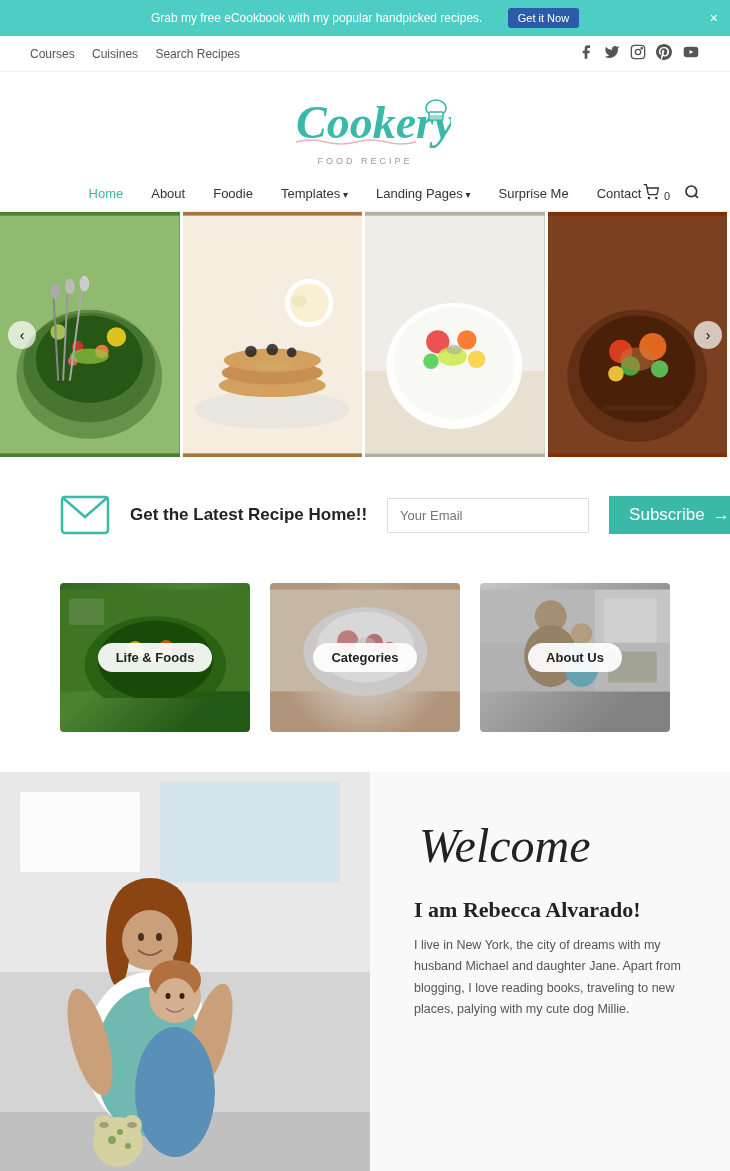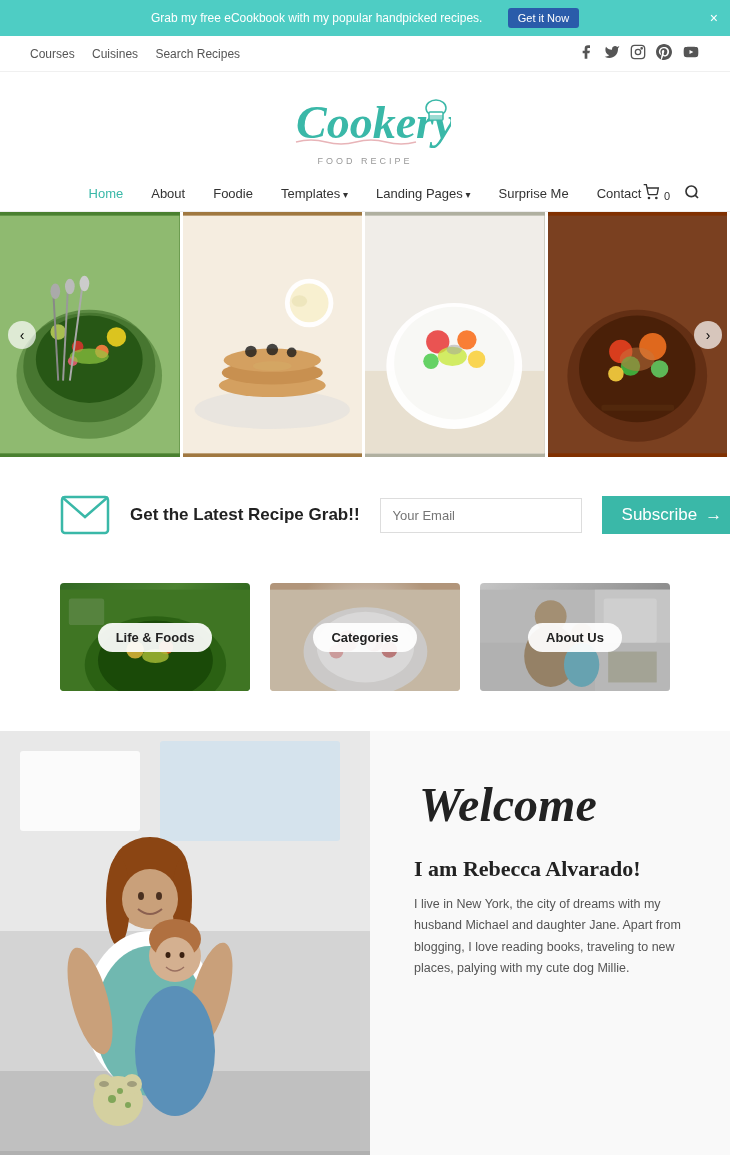--- a/index.html
+++ b/index.html
@@ -203,21 +203,21 @@
     }
 
     
     .category-section {
       padding: 10px 60px 40px;
       display: flex;
       gap: 20px;
     }
     .category-card {
       flex: 1;
-      height: 108px;
+      height: 149px;
       border-radius: 4px;
       overflow: hidden;
       position: relative;
       cursor: pointer;
       padding-left: 19px;
     }
     .cat-bg-1 { background: linear-gradient(135deg, #3a7a2a 0%, #5a9a3a 40%, #2a6a1a 80%); }
     .cat-bg-2 { background: radial-gradient(circle, #f0e0d0 30%, #d0b090 70%); }
     .cat-bg-3 { background: linear-gradient(135deg, #e8e8e8 0%, #c0c0c0 40%, #989898 80%); }
     .cat-overlay {
@@ -256,21 +256,21 @@
     .welcome-content {
       flex: 1;
       padding: 40px 44px 40px 44px;
       background: #f9f9f9;
     }
     .welcome-heading {
       font-family: 'Brush Script MT', cursive;
       font-size: 44px;
       color: #737373;
       margin-bottom: 14px;
-      font-weight: bold;
+      font-weight: normal;
     }
     .welcome-name {
       font-family: Georgia, serif;
       font-size: 22px;
       font-weight: bold;
       color: #222;
       margin-bottom: 12px;
     }
     .welcome-subtitle {
       font-family: Arial, sans-serif;
@@ -455,21 +455,21 @@
   </button>
 </div>
 
 <div class="newsletter-section">
   <div class="newsletter-icon">
     <svg width="50" height="40" viewBox="0 0 50 40">
       <rect x="2" y="2" width="46" height="36" rx="3" ry="3" fill="none" stroke="#3ab8a8" stroke-width="2.5"></rect>
       <polyline points="2,2 25,22 48,2" fill="none" stroke="#3ab8a8" stroke-width="2.5"></polyline>
     </svg>
   </div>
-  <span class="newsletter-title">Get the Latest Recipe Grab!!</span>
+  <span class="newsletter-title">Get the Latest Recipe Home!!</span>
   <input class="newsletter-input" type="email" placeholder="Your Email" style="">
   <button class="newsletter-btn">
     <span>Subscribe</span>
     <span>→</span>
   </button>
 </div>
 
 <div class="category-section">
   <div class="category-card cat-bg-1">
     <svg width="100%" height="115" viewBox="0 0 215 115" xmlns="http://www.w3.org/2000/svg" style="position:absolute;inset:0;">

